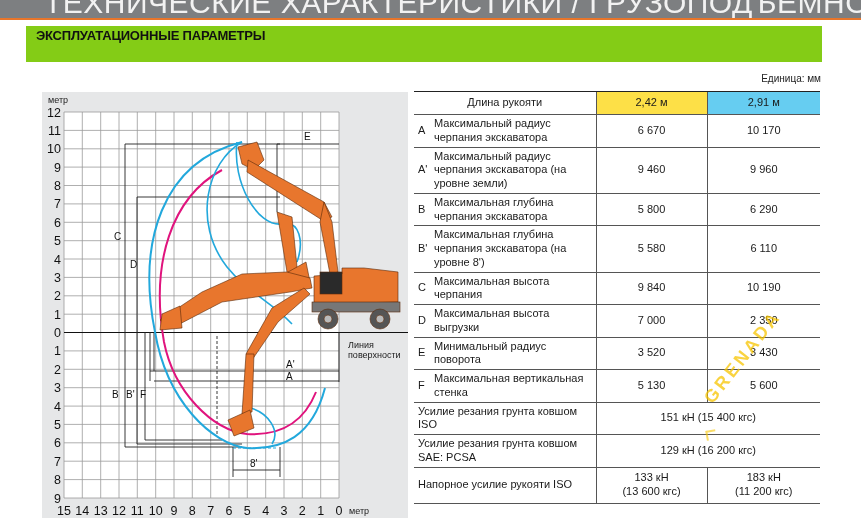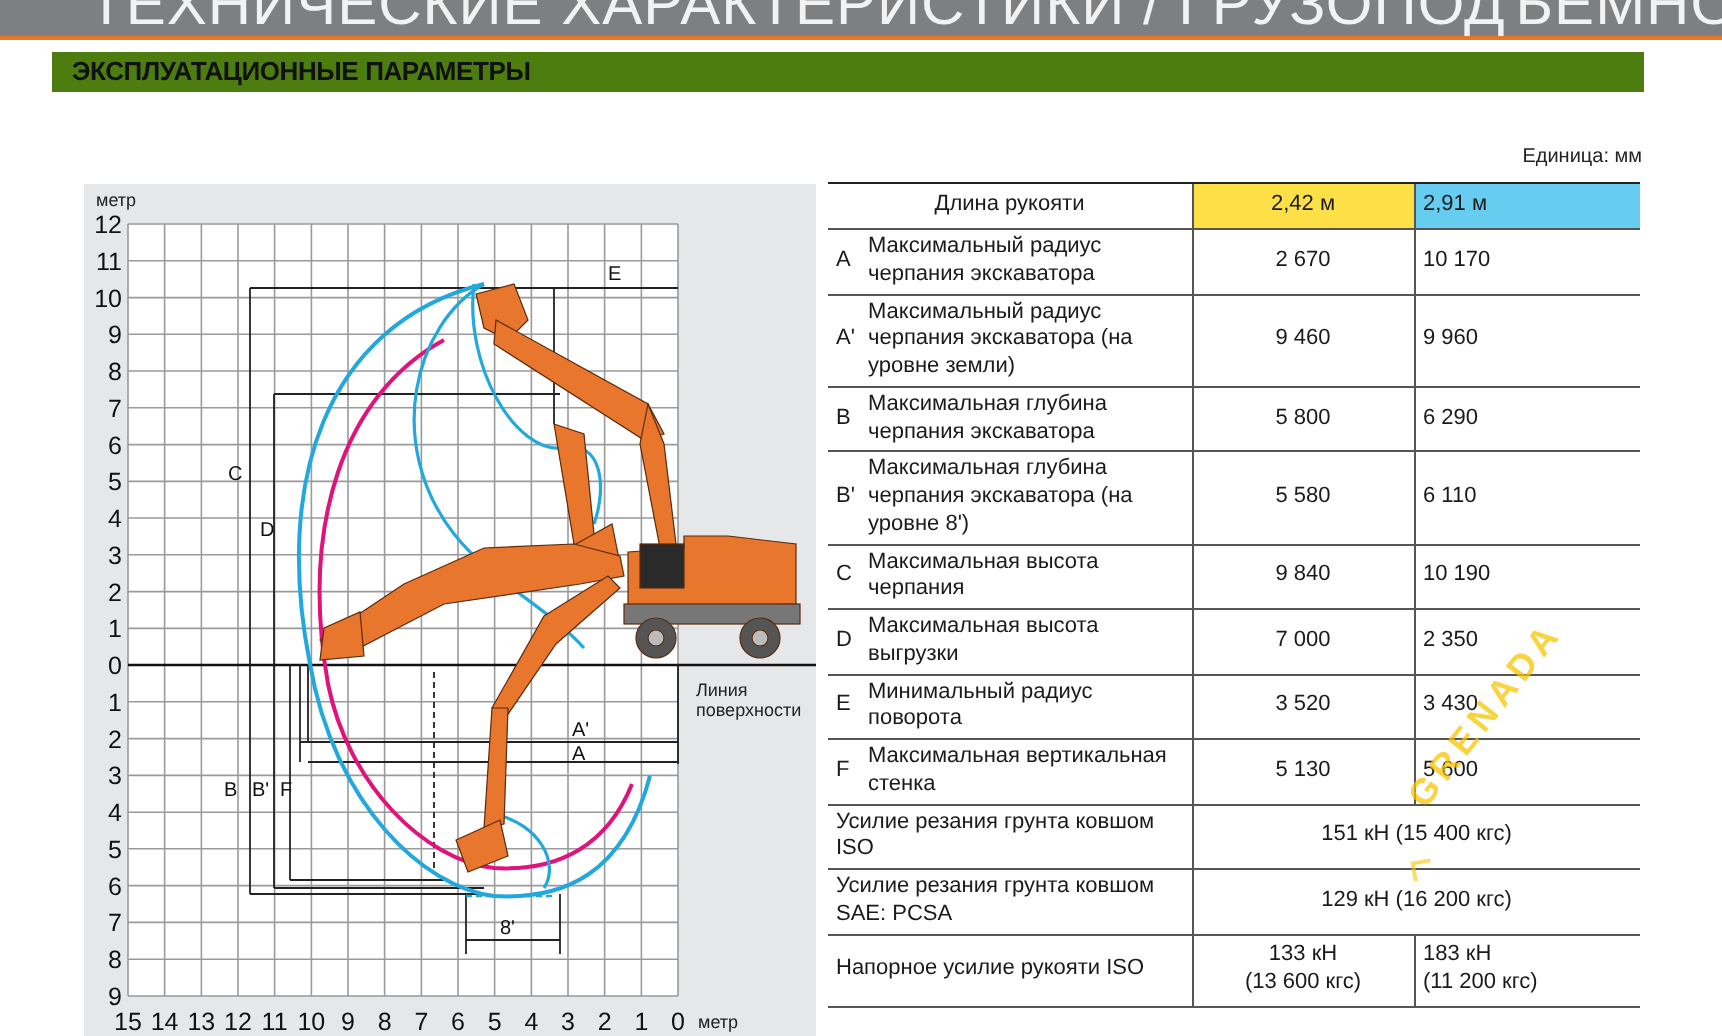--- a/index.html
+++ b/index.html
@@ -1,30 +1,30 @@
 <!DOCTYPE html>
 <html><head>
 <meta charset="utf-8">
 <style>
   * { box-sizing: border-box; margin: 0; padding: 0; }
   body { width: 861px; height: 518px; overflow: hidden; background: #ffffff; font-family: "Liberation Sans", sans-serif; position: relative; color: #1a1a1a; }
   .top-banner { position: absolute; left: 0; top: 0; width: 861px; height: 20px; background: #7d7f81; border-bottom: 2px solid #e8752a; overflow: hidden; }
   .top-banner span { position: absolute; left: 44px; top: -14px; font-size: 30px; color: #f2f2f2; letter-spacing: 0.5px; white-space: nowrap; }
-  .section-bar { position: absolute; left: 26px; top: 26px; width: 796px; height: 20px; background: #4d7c0f; padding-left: 16px; }
+  .section-bar { position: absolute; left: 26px; top: 26px; width: 796px; height: 36px; background: #84cc16; padding-left: 16px; }
   .section-bar span { position: absolute; left: 10px; top: 2px; font-size: 13px; font-weight: bold; color: #111; letter-spacing: -0.2px; }
   .chart-panel { position: absolute; left: 42px; top: 92px; width: 366px; height: 426px; background: #e6e7e8; }
   .chart-svg { position: absolute; left: 0; top: 0; }
   .unit-label { position: absolute; right: 40px; top: 73px; font-size: 10px; color: #222; }
   table.spec { position: absolute; left: 414px; top: 91px; width: 406px; border-collapse: collapse; font-size: 11px; }
   table.spec td { border-bottom: 1px solid #555; vertical-align: middle; padding: 2px 4px; line-height: 1.25; }
   table.spec tr.hdr td { border-top: 1.5px solid #222; height: 23px; }
   table.spec td.letter { width: 16px; padding-left: 4px; padding-right: 0; }
   table.spec td.desc { width: 166px; }
   table.spec td.v1 { width: 111px; text-align: center; border-left: 1px solid #555; }
-  table.spec td.v2 { width: 113px; border-left: 1px solid #555; }
+  table.spec td.v2 { width: 113px; text-align: center; border-left: 1px solid #555; }
   table.spec td.merged { text-align: center; border-left: 1px solid #555; }
   table.spec td.pink { background: #fde047; }
   table.spec td.blue { background: #66cdf1; }
   .watermark { position: absolute; left: 700px; top: 395px; font-size: 18px; font-weight: bold; color: rgba(247,196,0,0.75); transform: rotate(-52deg); transform-origin: left top; letter-spacing: 3px; white-space: nowrap; pointer-events: none; }
   .watermark-bracket { position: absolute; left: 706px; top: 430px; width: 10px; height: 10px; border-left: 2px solid rgba(247,196,0,0.6); border-top: 2px solid rgba(247,196,0,0.6); transform: rotate(-10deg); }
 </style>
 </head>
 <body>
 
 <div class="top-banner">
@@ -210,21 +210,21 @@
 <table class="spec">
   <tbody>
       <tr class="hdr">
     <td colspan="2" style="text-align:center">Длина рукояти</td>
     <td class="v1 pink">2,42 м</td>
     <td class="v2 blue">2,91 м</td>
   </tr>
   <tr style="height:30px">
     <td class="letter">A</td>
     <td class="desc">Максимальный радиус черпания экскаватора</td>
-    <td class="v1">2 670</td>
+    <td class="v1">6 670</td>
     <td class="v2">10 170</td>
   </tr>
   <tr style="height:30px">
     <td class="letter">A'</td>
     <td class="desc">Максимальный радиус черпания экскаватора (на уровне земли)</td>
     <td class="v1">9 460</td>
     <td class="v2">9 960</td>
   </tr>
   <tr style="height:30px">
     <td class="letter">B</td>

